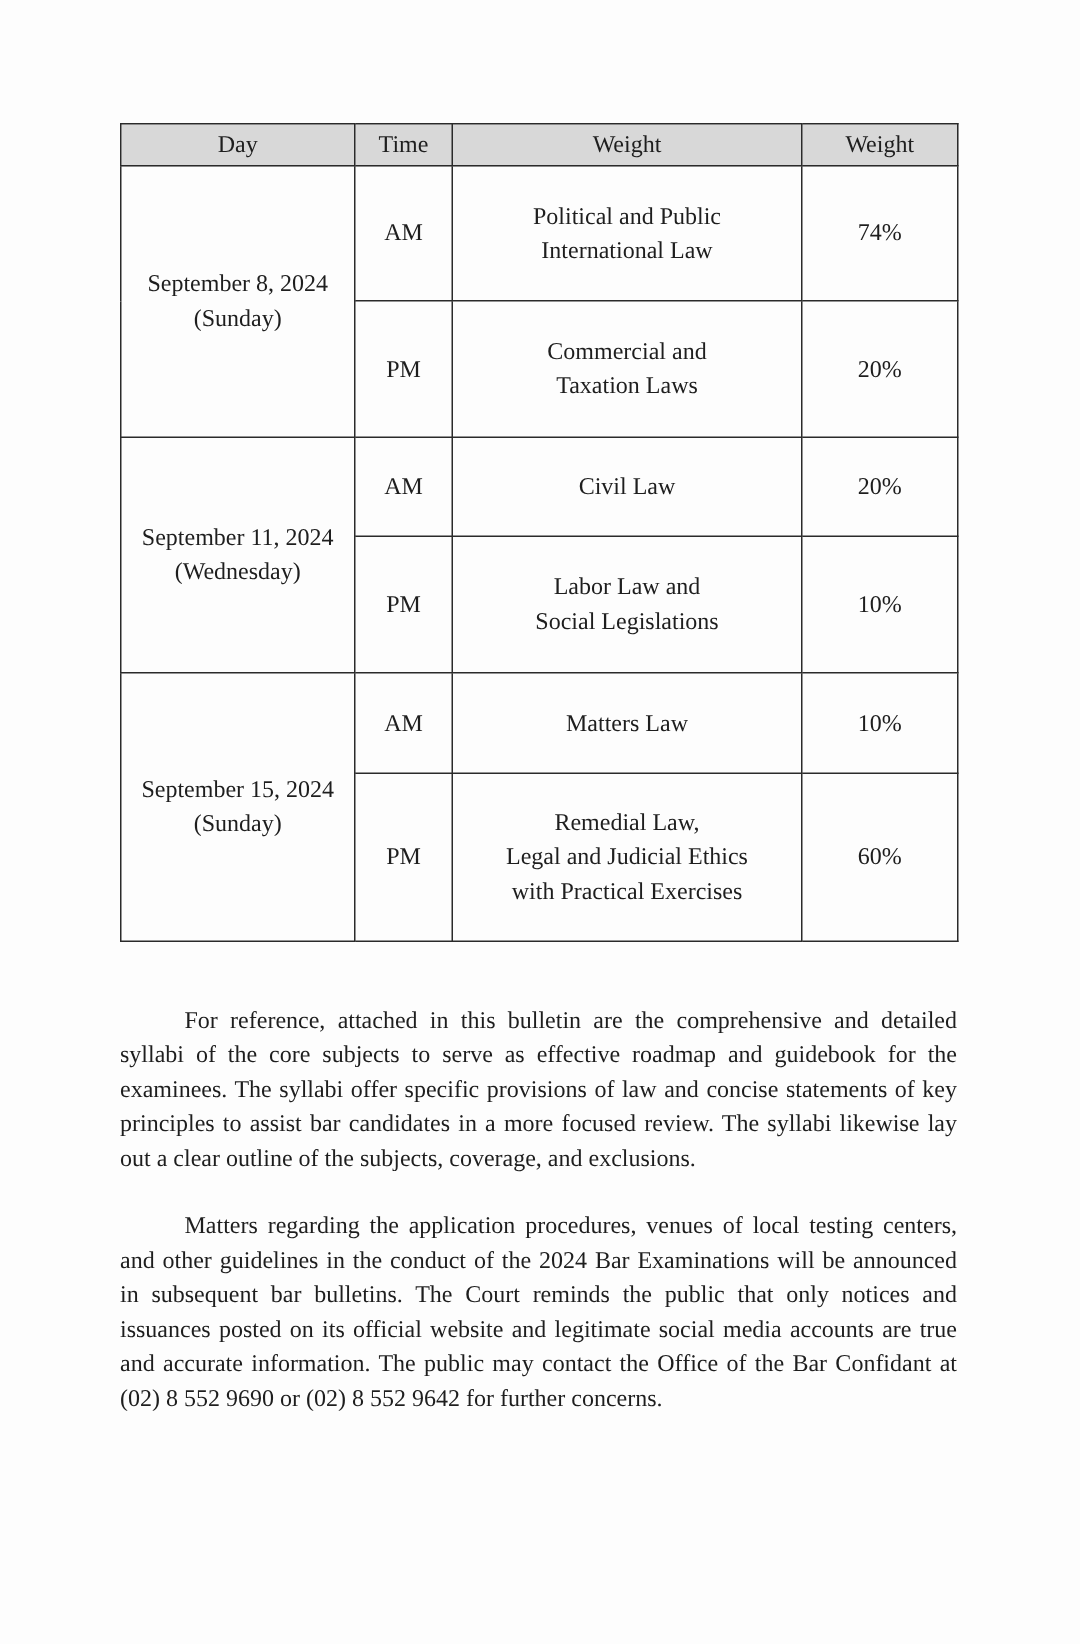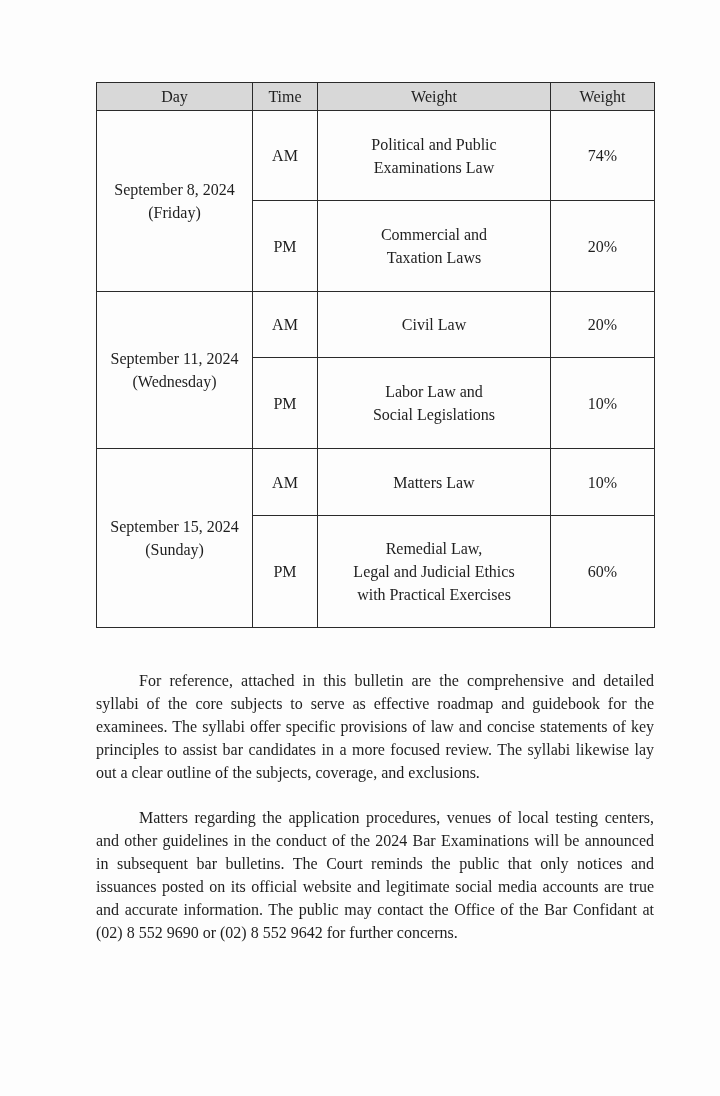--- a/index.html
+++ b/index.html
@@ -14,21 +14,20 @@
     background: #fdfdfd;
     color: #1e1e1e;
     font-family: "Liberation Serif", "DejaVu Serif", serif;
     overflow: hidden;
   }
   .content {
     position: absolute;
     left: 80px;
     top: 82px;
     width: 558px;
-    margin-left: 16px;
   }
   table.schedule {
     border-collapse: collapse;
     width: 558px;
     table-layout: fixed;
     font-size: 16px;
   }
   table.schedule th,
   table.schedule td {
     border: 1.5px solid #2a2a2a;
@@ -86,24 +85,24 @@
           <th>Day</th>
           <th>Time</th>
           <th>Weight</th>
           <th>Weight</th>
         </tr>
       </thead>
       <tbody>
 
         <tr class="r-g1-am">
           <td class="day-cell" rowspan="2">September 8, 2024
-(Friday)</td>
+(Sunday)</td>
           <td class="time-cell">AM</td>
           <td class="subject-cell">Political and Public
-Examinations Law</td>
+International Law</td>
           <td class="weight-cell">74%</td>
         </tr>
         <tr class="r-g1-pm">
           <td class="time-cell">PM</td>
           <td class="subject-cell">Commercial and
 Taxation Laws</td>
           <td class="weight-cell">20%</td>
         </tr>
 
         <tr class="r-g2-am">

